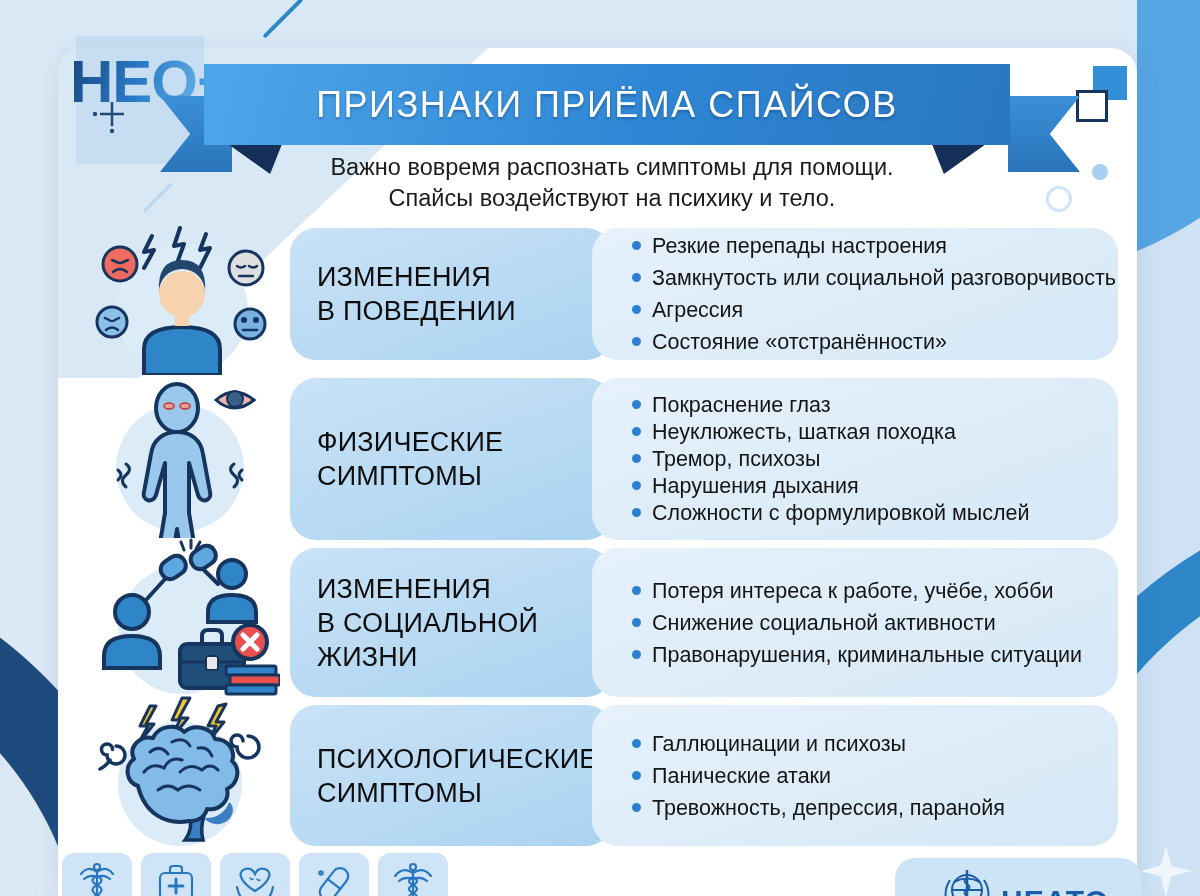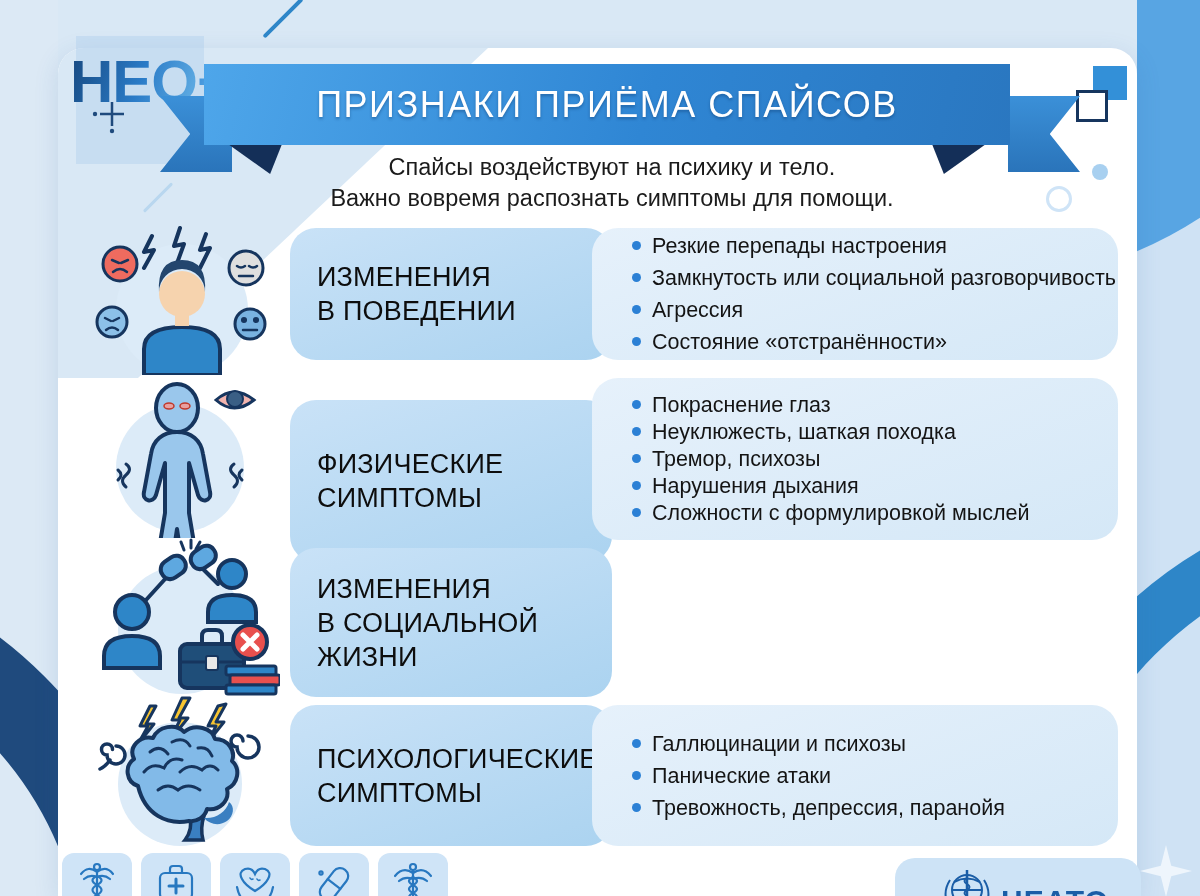--- a/index.html
+++ b/index.html
@@ -61,21 +61,21 @@
   .list-panel{position:absolute;left:592px;width:526px;border-radius:26px;
         background:linear-gradient(160deg,#e6f1fb 0%,#d5e8f7 100%);
         display:flex;flex-direction:column;justify-content:center;padding-left:40px;box-sizing:border-box;text-align:center;}
   .list-panel ul{margin:0;padding:0;list-style:none;}
   .list-panel li{display:flex;align-items:baseline;font-size:21.5px;line-height:28px;padding:2px 0;
         color:#141414;font-weight:500;white-space:nowrap;}
   .list-panel.tight li{line-height:27px;padding:0;}
   .list-panel .dot{flex:0 0 9px;width:9px;height:9px;border-radius:50%;background:#2b80d5;
         margin-right:11px;position:relative;top:-3px;}
   .r1h{top:228px;height:132px;} .r1l{top:228px;height:132px;}
-  .r2h{top:378px;height:162px;margin-top:22px;} .r2l{top:378px;height:162px;}
+  .r2h{top:378px;height:162px;} .r2l{top:378px;height:162px;}
   .r3h{top:548px;height:149px;} .r3l{top:548px;height:149px;}
   .r4h{top:705px;height:141px;} .r4l{top:705px;height:141px;}
   .icon-box{position:absolute;left:80px;width:200px;}
   .i1{top:220px;} .i2{top:370px;} .i3{top:536px;} .i4{top:694px;}
   
   .tile{position:absolute;top:853px;width:70px;height:56px;border-radius:12px;background:#cfe4f7;
         display:flex;justify-content:center;}
   .tile svg{margin-top:7px;}
   .t1{left:62px;} .t2{left:141px;} .t3{left:220px;} .t4{left:299px;} .t5{left:378px;}
   .org-panel{position:absolute;left:895px;top:858px;width:246px;height:40px;border-radius:20px 20px 0 0;
@@ -117,22 +117,22 @@
 
   <div class="tail-left"></div>
   <div class="tail-right"></div>
   <div class="fold-left"></div>
   <div class="fold-right"></div>
   <div class="ribbon-main">
     <h1>ПРИЗНАКИ ПРИЁМА СПАЙСОВ</h1>
   </div>
 
   <div class="intro">
+    <div>Важно вовремя распознать симптомы для помощи.</div>
     <div>Спайсы воздействуют на психику и тело.</div>
-    <div>Важно вовремя распознать симптомы для помощи.</div>
   </div>
 
   <div class="icon-box i1">
     <svg width="200" height="155" viewBox="0 0 200 155">
       <circle cx="102" cy="90" r="66" fill="#dcebf8"></circle>
       <g stroke="#16355e" stroke-width="4" fill="none" stroke-linejoin="round" stroke-linecap="round">
         <polyline points="72,16 64,32 74,30 64,48"></polyline>
           <polyline points="100,8 94,26 104,24 96,46"></polyline>
           <polyline points="126,14 120,30 130,28 120,48"></polyline>
       </g>
@@ -278,20 +278,36 @@
           <span>Сложности с формулировкой мыслей</span>
         </li>
     </ul>
   </div>
 
   <div class="head-panel r3h">
     <div>ИЗМЕНЕНИЯ</div>
     <div>В СОЦИАЛЬНОЙ</div>
     <div>ЖИЗНИ</div>
   </div>
+  <div class="list-panel r3l">
+    <ul>
+      <li>
+          <span class="dot"></span>
+          <span>Потеря интереса к работе, учёбе, хобби</span>
+        </li>
+      <li>
+          <span class="dot"></span>
+          <span>Снижение социальной активности</span>
+        </li>
+      <li>
+          <span class="dot"></span>
+          <span>Правонарушения, криминальные ситуации</span>
+        </li>
+    </ul>
+  </div>
 
   <div class="head-panel r4h">
     <div>ПСИХОЛОГИЧЕСКИЕ</div>
     <div>СИМПТОМЫ</div>
   </div>
   <div class="list-panel r4l">
     <ul>
       <li>
           <span class="dot"></span>
           <span>Галлюцинации и психозы</span>

